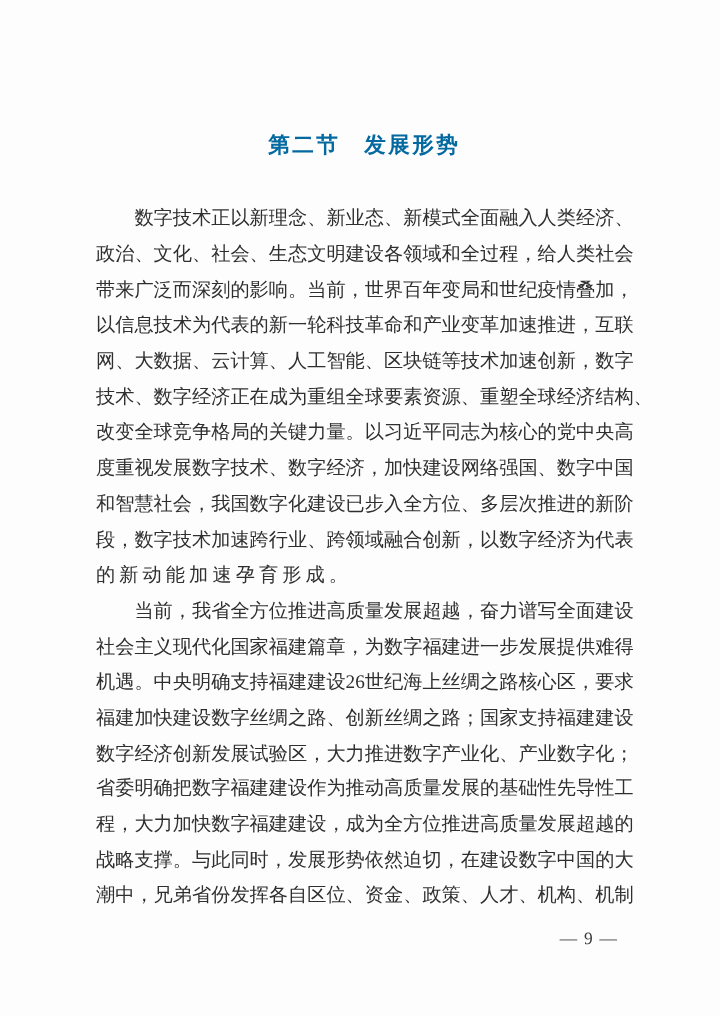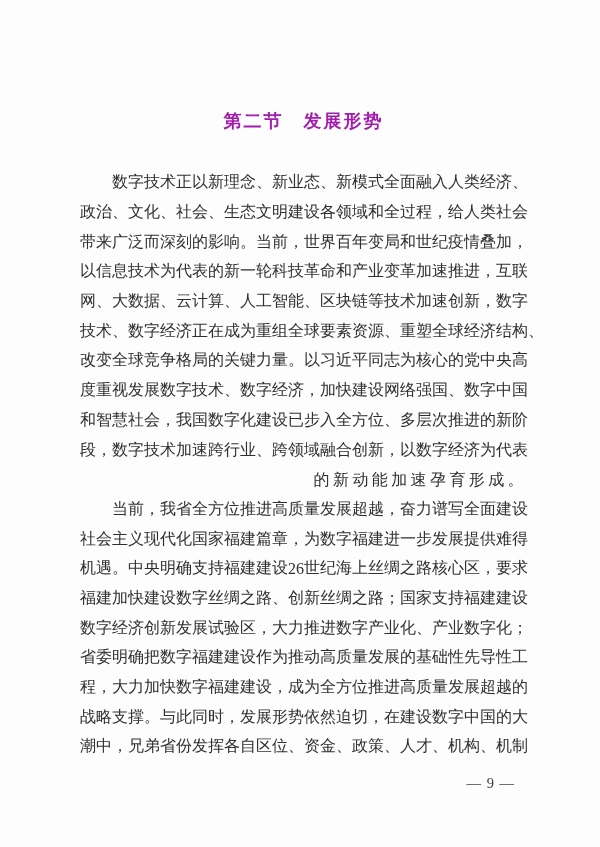--- a/index.html
+++ b/index.html
@@ -20,21 +20,21 @@
     position: absolute;
     top: 110px;
     left: 80px;
     width: 447px;
     margin: 0;
     text-align: center;
     font-size: 18px;
     line-height: 22px;
     font-weight: bold;
     letter-spacing: 2px;
-    color: #a21caf;
+    color: #0369a1;
   }
   .doc-body {
     position: absolute;
     top: 168px;
     left: 80px;
     width: 447px;
   }
   .line {
     height: 29.7px;
     font-size: 16px;
@@ -42,21 +42,20 @@
   }
   .line.justify {
     display: flex;
     align-items: center;
     justify-content: space-between;
   }
   .line.plain {
     display: block;
     line-height: 29.7px;
     letter-spacing: 3.4px;
-    text-align: right;
   }
   .line.indent {
     padding-left: 32px;
   }
   .page-number {
     position: absolute;
     top: 774px;
     left: 80px;
     width: 435px;
     text-align: right;

